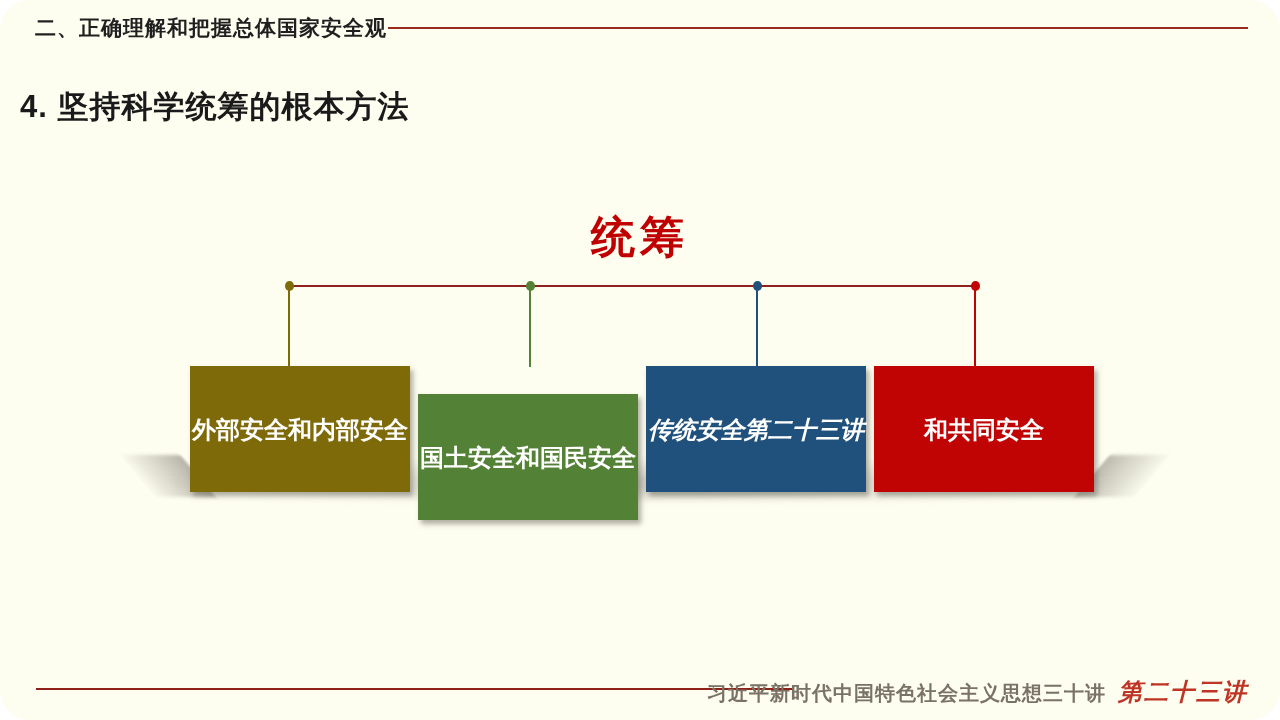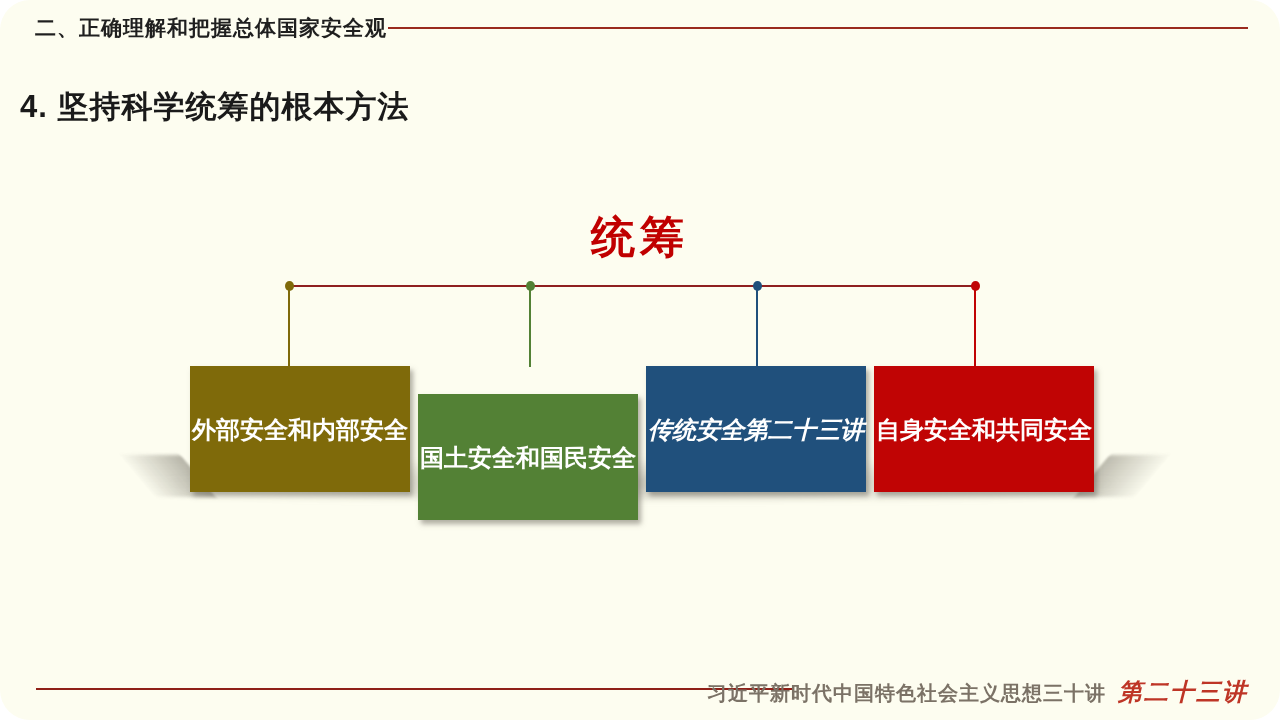--- a/index.html
+++ b/index.html
@@ -114,21 +114,20 @@
   </div>
   <div class="node-box box-2" style="background: rgb(83, 129, 53);">
     <span>国土安全</span>
     <span>和国民安全</span>
   </div>
   <div class="node-box box-3" style="background: rgb(32, 80, 124); font-style: italic;">
     <span>传统安全</span>
     <span>第二十三讲</span>
   </div>
   <div class="node-box box-4" style="background: rgb(192, 4, 4);">
-    <span>自身安全</span>
     <span>和共同安全</span>
   </div>
 
   <div class="footer-line" style="background: rgb(143, 32, 24);"></div>
   <div class="footer-text">
     <span class="footer-course">习近平新时代中国特色社会主义思想三十讲</span>
     <span class="footer-lecture" style="color: rgb(190, 53, 38); font-style: italic;">第二十三讲</span>
   </div>
 
 </div>

